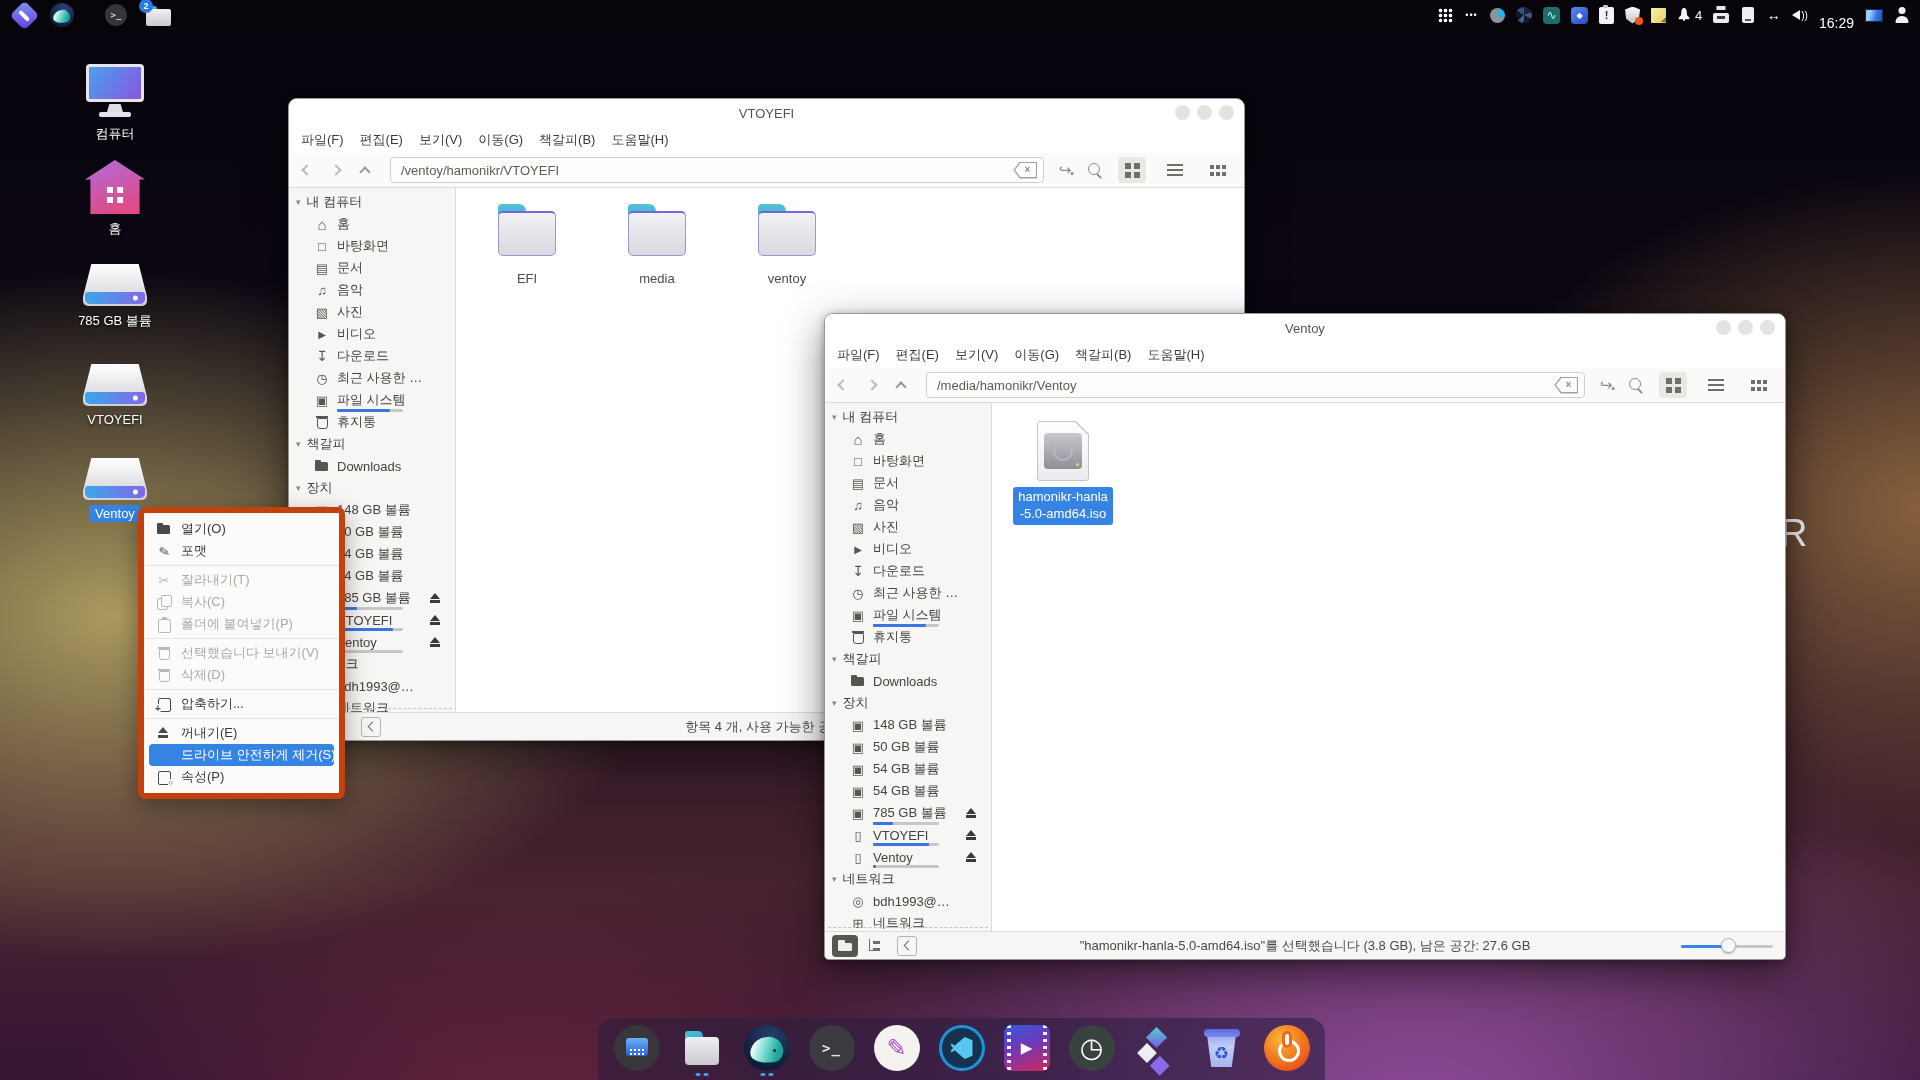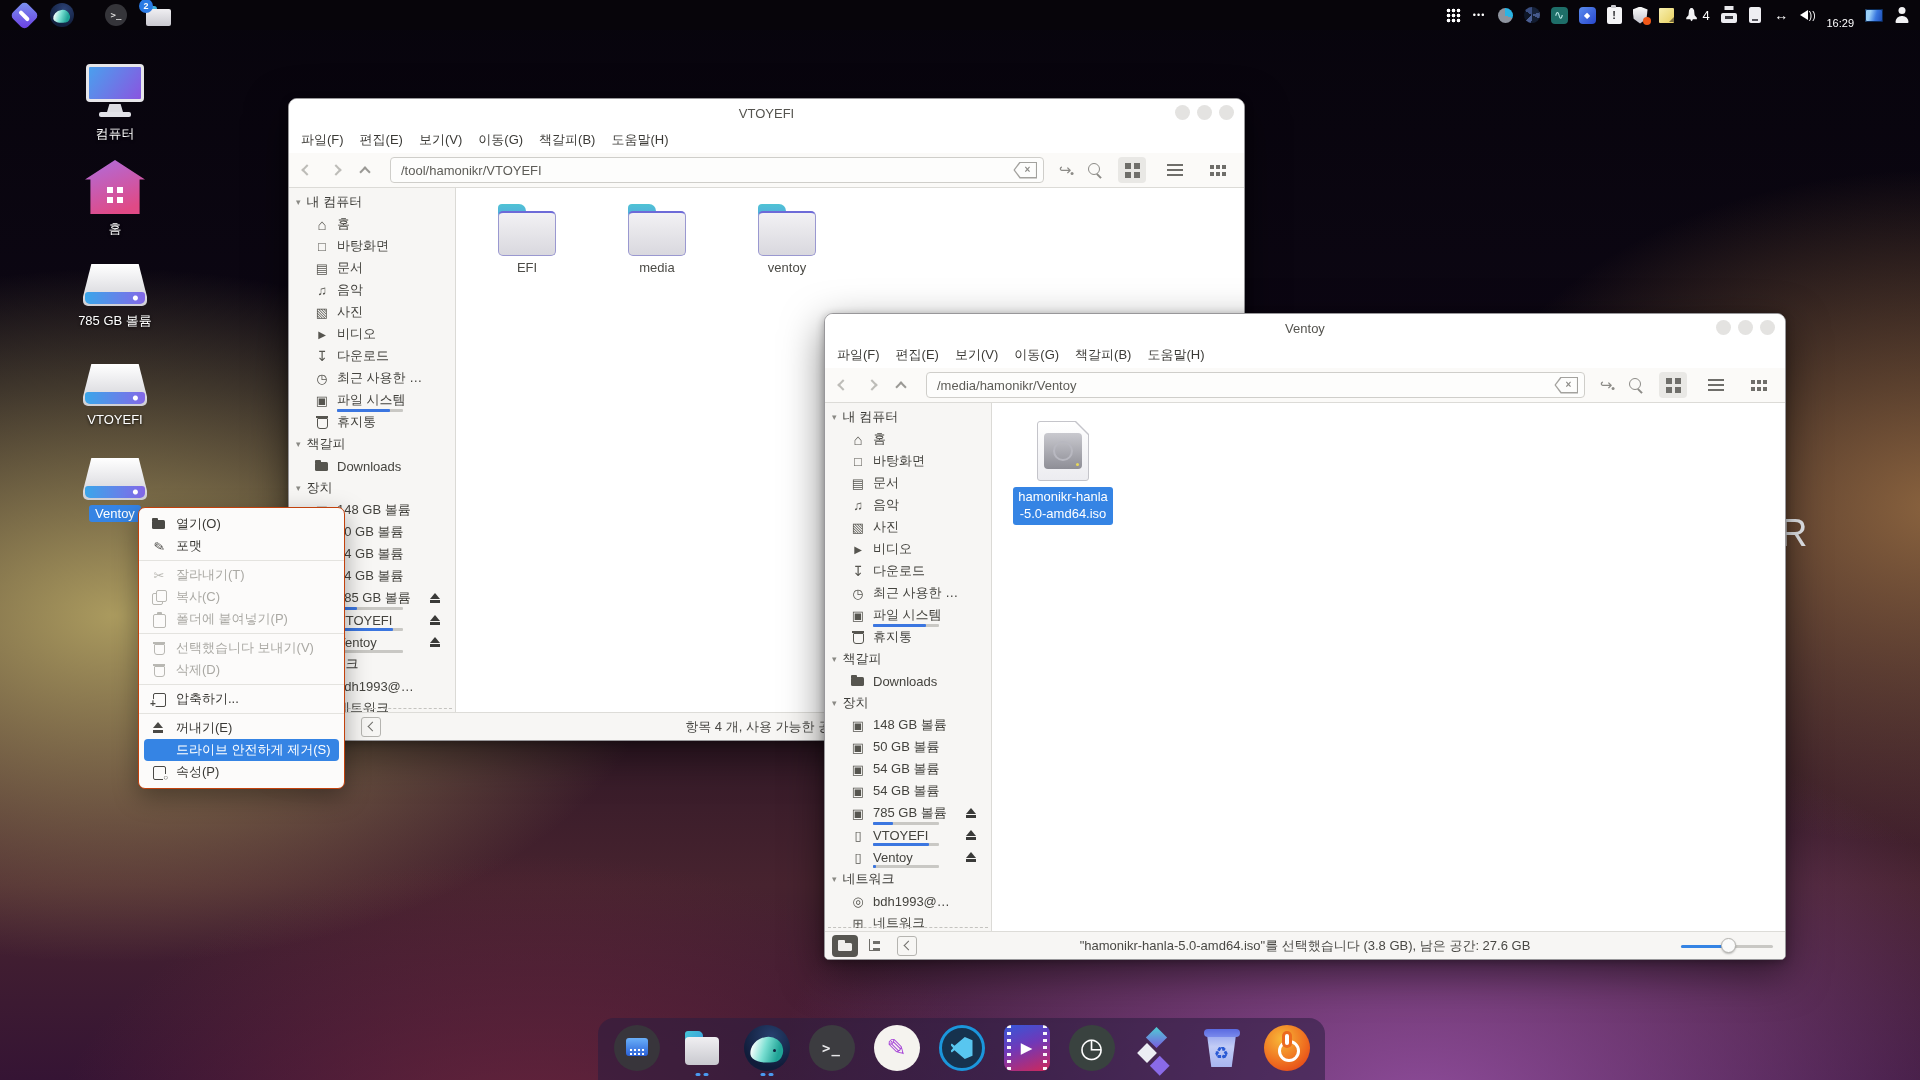--- a/index.html
+++ b/index.html
@@ -67,21 +67,21 @@
     clip-path:polygon(50% 0,60% 6%,68% 18%,72% 52%,88% 68%,88% 78%,58% 78%,58% 84%,50% 92%,42% 84%,42% 78%,12% 78%,12% 68%,28% 52%,32% 18%,40% 6%); }
   .tcount { font-size:13px; margin-left:4px; }
   .prt { position:absolute; top:1px; left:50%; transform:translateX(-50%); width:9px; height:4px; background:#e8e8ec; }
   .prb { width:16px; height:10px; margin-top:5px; display:block; background:#ececf0; border-radius:2px; }
   .prb::before { content:""; display:block; margin:3px auto 0; width:8px; height:3px; background:#3a3a40; }
   .t-removable-drive-icon::before { content:""; width:12px; height:16px; border-radius:2px; background:#eeeef2; }
   .t-removable-drive-icon::after { content:""; position:absolute; bottom:4px; left:50%; transform:translateX(-50%); width:6px; height:2px; background:#55555c; }
   .t-network-arrows-icon .tg { font-size:14px; }
   .vt { width:0; height:0; border-top:5px solid transparent; border-bottom:5px solid transparent; border-right:8px solid #fff; display:block; }
   .vw { font-size:10px; margin-left:1px; }
-  .t-clock .ttext { font-size:11px;margin-top:16px; }
+  .t-clock .ttext { font-size:14px;margin-top:16px; }
   .t-display-icon::before { content:""; width:18px; height:13px; border-radius:2px;
     background:linear-gradient(105deg,#9ad0f8 0 28%,#3a78e0 60%,#1a48b0); box-shadow:inset 0 0 0 1px #0a2a55; }
   .uh { position:absolute; top:2px; left:50%; transform:translateX(-50%); width:7px; height:7px; border-radius:50%; background:#f2f2f4; }
   .ub { position:absolute; bottom:2px; left:50%; transform:translateX(-50%); width:13px; height:7px; border-radius:6px 6px 1px 1px; background:#f2f2f4; }
   .t-user-icon { width:16px; }
 
   
   .desk-icon { position:absolute; left:63px; width:104px; z-index:5; display:flex; flex-direction:column; align-items:center; gap:5px; }
   .dlab { font-size:13px; color:#fff; text-shadow:0 1px 3px rgba(0,0,0,.9); padding:1px 6px; border-radius:3px; white-space:nowrap; }
   .dlab.sel { background:#3584e4; text-shadow:none; }
@@ -170,21 +170,21 @@
   .i-folder::before { content:""; position:absolute; left:1px; top:2px; width:6px; height:3px; border-radius:1px 1px 0 0; background:currentColor; }
   .i-folder::after { content:""; position:absolute; left:1px; top:4px; width:13px; height:9px; border-radius:1.5px; background:currentColor; }
   .i-wifi::before { content:"◎"; }
   .i-network::before { content:"⊞"; }
   .eject { margin-left:auto; margin-right:10px; width:12px; height:11px; position:relative; flex:0 0 12px; }
   .eject::before { content:""; position:absolute; left:1px; top:0; border-left:5px solid transparent; border-right:5px solid transparent; border-bottom:6px solid #3a3a38; }
   .eject::after { content:""; position:absolute; left:1px; bottom:1px; width:10px; height:2.5px; background:#3a3a38; }
 
   .content { flex:1; background:#fff; position:relative; overflow:hidden; }
   .files { display:flex; padding:16px 0 0 6px; }
-  .fcell { width:130px; display:flex; flex-direction:column; align-items:center; gap:4px; }
+  .fcell { width:130px; display:flex; flex-direction:column; align-items:center; gap:15px; }
   .fold-ic { position:relative; width:62px; height:52px; display:block; }
   .fold-ic::before { content:""; position:absolute; left:2px; top:0; width:28px; height:14px; border-radius:4px 7px 0 0;
     background:linear-gradient(180deg,#4fc3d4,#55a8e0); }
   .fold-ic::after { content:""; position:absolute; left:2px; top:7px; right:2px; bottom:0;
     background:linear-gradient(180deg,#f2f1f4,#d9d8de); border:1px solid #9a98d0; border-top:2.5px solid #6d6ad8; border-radius:5px; }
   .flab { font-size:13px; color:#4c4b46; }
   .files.iso-grid { padding:18px 10px 0 12px; }
   .fcell.iso { width:118px; gap:6px; }
   .iso-ic { position:relative; width:52px; height:60px; display:block; background:linear-gradient(180deg,#fff,#ececf0);
     border:1px solid #c4c4ca; border-radius:3px; }
@@ -211,21 +211,21 @@
   .collapse-btn::before { content:""; width:6px; height:6px; border-left:1.6px solid #6f6e6a; border-bottom:1.6px solid #6f6e6a; transform:rotate(45deg); margin-left:2px; }
   .status-text { position:absolute; left:0; right:0; text-align:center; pointer-events:none; white-space:nowrap; }
   .zoom-slider { position:absolute; right:12px; top:50%; width:92px; height:16px; transform:translateY(-50%); }
   .zs-track { position:absolute; left:0; right:0; top:7px; height:3px; background:#c9c8c4; border-radius:2px; }
   .zs-fill { position:absolute; left:0; top:7px; width:46px; height:3px; background:#3584e4; border-radius:2px; }
   .zs-handle { position:absolute; left:40px; top:0; width:15px; height:15px; border-radius:50%; background:#fafafa;
     border:1px solid #b5b4b0; box-shadow:0 1px 2px rgba(0,0,0,.25); }
 
   
   #context-menu { position:absolute; left:138px; top:507px; width:207px; z-index:50; background:#fcfbfa;
-    border:1px solid #c2410c; border-radius:7px; box-shadow:0 8px 24px rgba(0,0,0,.35); padding:5px 0; font-size:13px; color:#3a3935; }
+    border:6px solid #c2410c; border-radius:7px; box-shadow:0 8px 24px rgba(0,0,0,.35); padding:5px 0; font-size:13px; color:#3a3935; }
   .ctx-item { display:flex; align-items:center; gap:9px; height:22px; padding:0 10px 0 12px; white-space:nowrap; }
   .ctx-item .ci { width:16px; height:16px; display:inline-flex; align-items:center; justify-content:center; color:#4a4945; position:relative; flex:0 0 16px; }
   .ctx-item.dis { color:#aaa9a4; }
   .ctx-item.dis .ci { color:#b9b8b3; }
   .ctx-item.hl { background:#3584e4; color:#fff; border-radius:4px; margin:0 5px; padding:0 5px 0 7px; }
   .ctx-sep { height:1px; background:#e4e3df; margin:3px 0; }
   .i-brush::before { content:"✎"; font-size:13px; transform:rotate(-10deg); }
   .i-cut::before { content:"✂"; font-size:13px; }
   .i-copy::before { content:""; position:absolute; left:1px; top:4px; width:9px; height:10px; border:1.5px solid currentColor; border-radius:2px; }
   .i-copy::after { content:""; position:absolute; left:5px; top:1px; width:9px; height:10px; border:1.5px solid currentColor; border-radius:2px; background:#fcfbfa; }
@@ -403,21 +403,21 @@
         <span class="menu-item">책갈피(B)</span>
         <span class="menu-item">도움말(H)</span>
       </div>
     <div class="toolbar">
       <span class="nav">
         <span class="chev back"></span>
         <span class="chev fwd"></span>
         <span class="chev up"></span>
       </span>
       <span class="pathbar">
-        <span class="path-text">/tool/hamonikr/VTOYEFI</span>
+        <span class="path-text">/ventoy/hamonikr/VTOYEFI</span>
         <span class="clear-btn">
             <b class="cb-out"></b>
             <b class="cb-in"></b>
             <i>×</i>
           </span>
       </span>
       <span class="tbtn icon-reload">↩</span>
       <span class="tbtn icon-search"></span>
       <span class="viewbtn active">
           <span class="icon-grid-g"></span>

